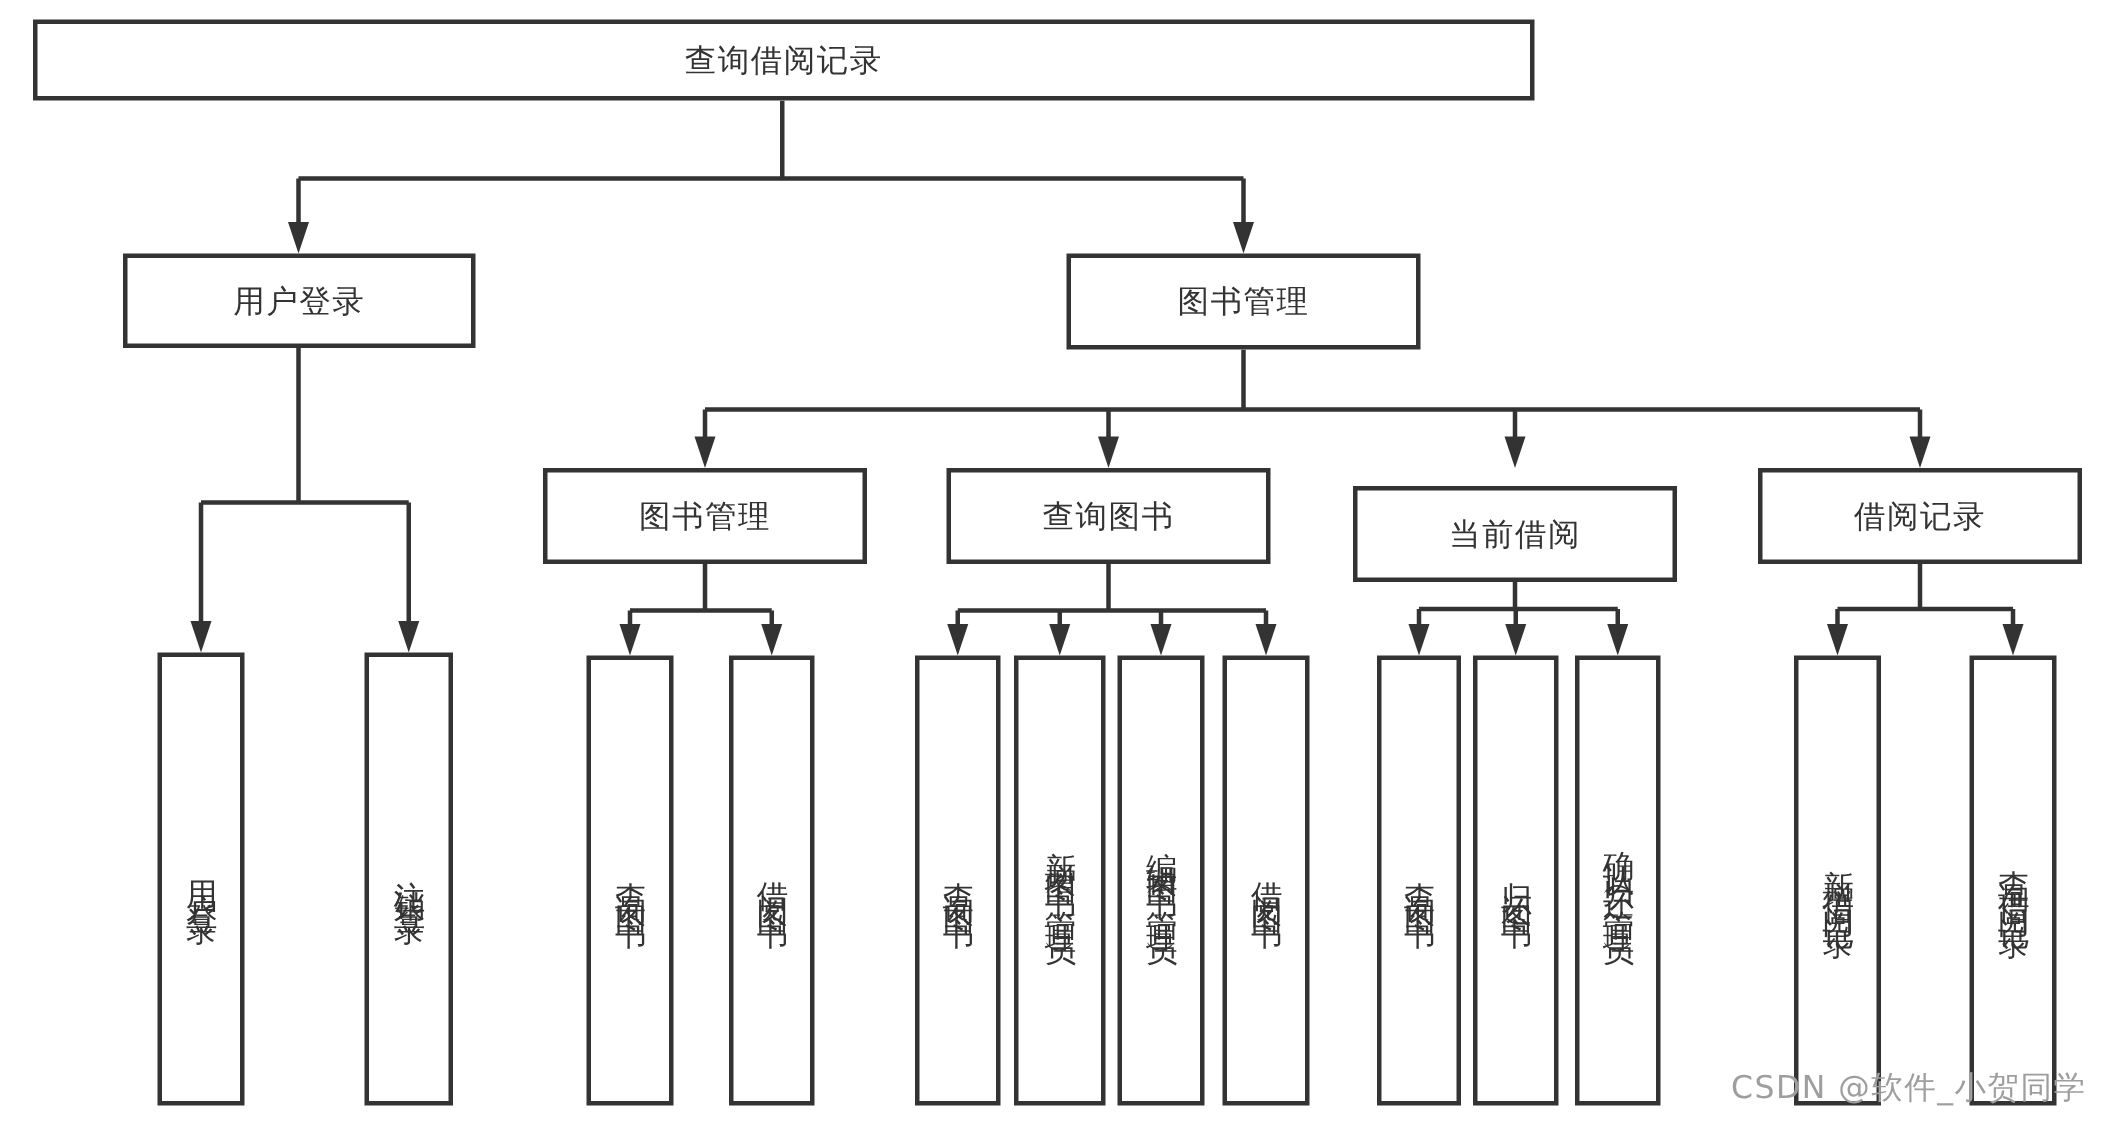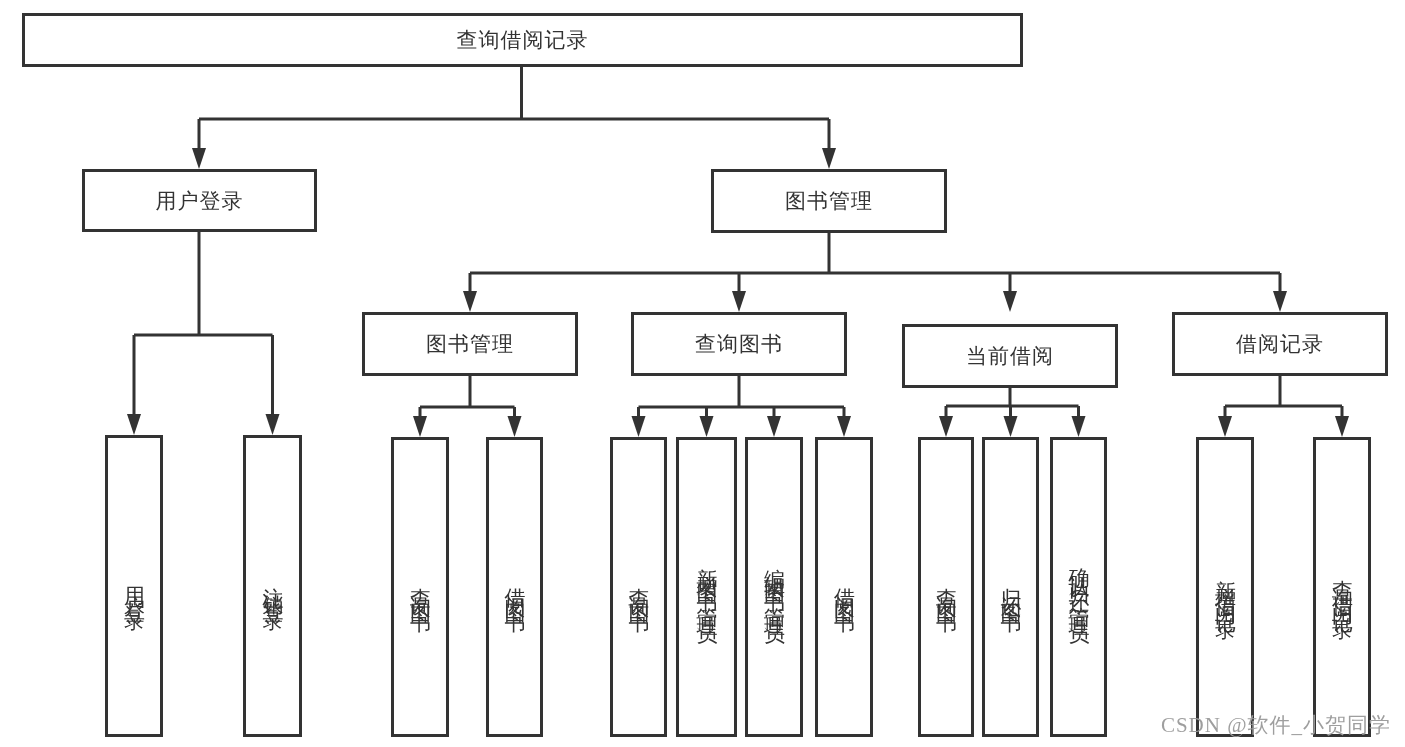--- a/index.html
+++ b/index.html
@@ -19,21 +19,21 @@
     letter-spacing:8px;line-height:1;white-space:pre;
   }
   .root{left:22px;top:13px;width:1001px;height:54px;}
   .lvl2a{left:82px;top:169px;width:235px;height:63px;}
   .lvl2b{left:711px;top:169px;width:236px;height:64px;}
   .lvl3{top:312px;height:64px;width:216px;}
   .g1{top:435px;height:302px;}
   .g2,.g3,.g4,.g5{top:437px;height:300px;}
   #watermark{
     position:absolute;top:711px;right:14px;z-index:5;
-    font-size:21px;color:#9e9e9e;letter-spacing:1px;font-family:Liberation Serif, serif;
+    font-size:21px;color:#9e9e9e;letter-spacing:1px;
   }
 </style>
 </head>
 <body>
 
 <div id="canvas">
 
   <svg id="wires" width="1405" height="747" viewBox="0 0 1405 747">
     <g stroke="#333333" stroke-width="3" fill="none">
 

